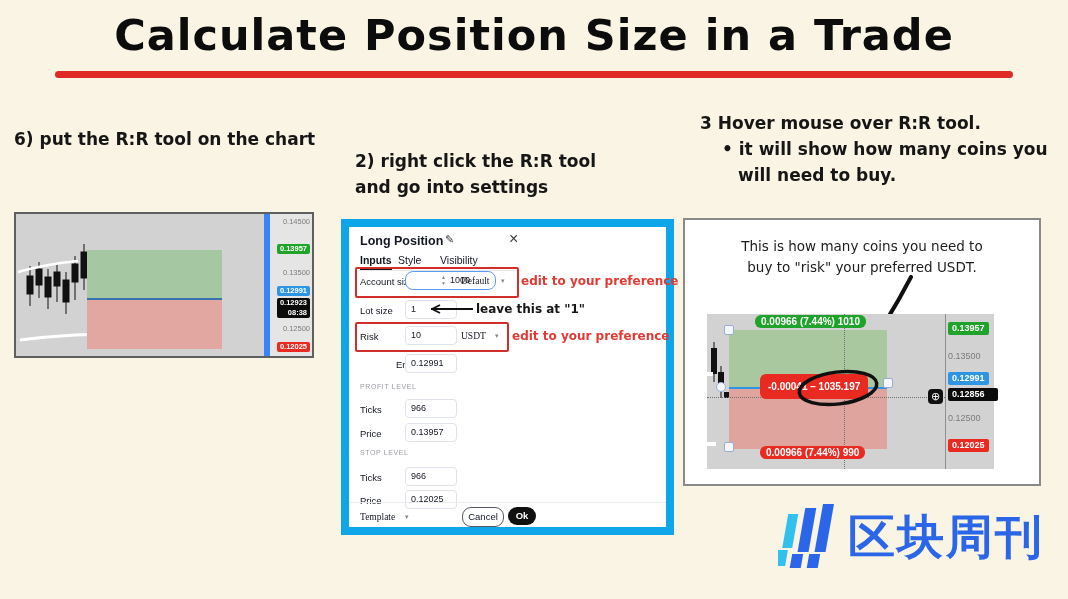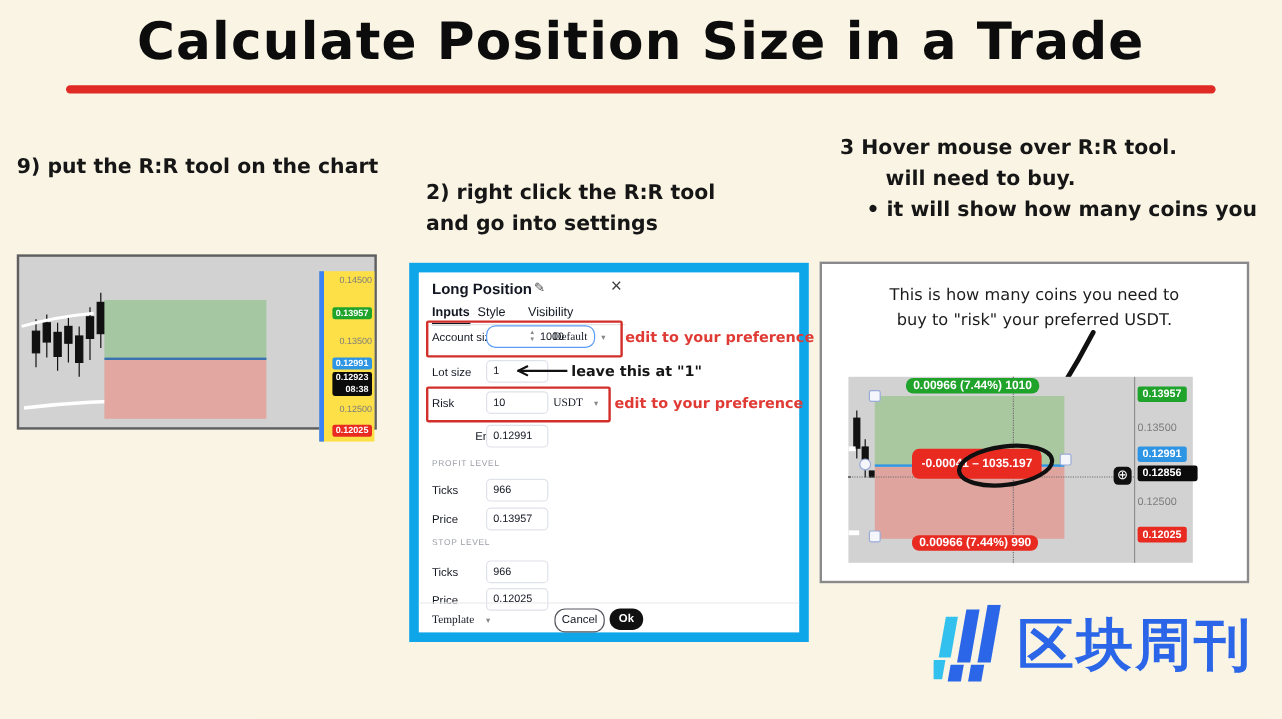--- a/index.html
+++ b/index.html
@@ -10,21 +10,21 @@
   
   .main-title{width:100%;text-align:center;top:10px;font-family:"DejaVu Sans",sans-serif;
     font-weight:800;font-size:43px;letter-spacing:1px;color:#0c0c0c;}
   .title-rule{left:55px;top:71px;width:958px;height:7px;background:#e02a26;border-radius:4px;}
 
   .hand{font-family:"DejaVu Sans",sans-serif;font-weight:700;color:#161616;}
   .step-label{font-size:17px;line-height:26px;}
 
   
   .chart1{left:14px;top:212px;width:296px;height:142px;background:#d2d2d2;border:2px solid #5f5f5f;}
-  .c1-axis{right:0;top:12px;width:42px;height:100%;border-left:4px solid #3b82f6;background:#fde047;}
+  .c1-axis{right:0;top:0;width:42px;height:100%;border-left:6px solid #3b82f6;background:#e5e5e5;}
   .axis-label{position:absolute;right:2px;font-size:7.5px;line-height:10px;white-space:nowrap;}
   .axis-label.plain{color:#7c7c7c;}
   .axis-label.badge{color:#fff;font-weight:700;padding:0 3px;border-radius:2px;}
   .bg-green{background:#1fa32b;}
   .bg-blue{background:#2e95e4;}
   .bg-red{background:#e82a21;}
   .bg-black{background:#0b0b0b;}
   .rr-green{background:#a5c8a3;}
   .rr-red{background:#e2a7a1;}
 
@@ -74,21 +74,21 @@
     font-family:"DejaVu Sans",sans-serif;}
 </style>
 </head>
 <body>
 
 <div class="stage">
 
   <div class="abs main-title">Calculate Position Size in a Trade</div>
   <div class="abs title-rule"></div>
 
-  <div class="abs hand step-label" style="left:14px;top:126px;">9) put the R:R tool on the chart</div>
+  <div class="abs hand step-label" style="left:14px;top:126px;">6) put the R:R tool on the chart</div>
 
   <div class="abs chart1">
 
     <svg class="abs" style="left:0;top:0;" width="252" height="138" viewBox="0 0 252 138">
       <g stroke="#111" fill="#111">
         <line x1="14" y1="52" x2="14" y2="92"></line>
           <rect x="11" y="62" width="6" height="18"></rect>
         <line x1="23" y1="48" x2="23" y2="84"></line>
           <rect x="20" y="55" width="6" height="16"></rect>
         <line x1="32" y1="55" x2="32" y2="95"></line>
@@ -188,22 +188,22 @@
 
     <div class="abs footer-divider"></div>
     <span class="abs ddown" style="left:11px;top:285px;">Template</span>
     <span class="abs chev" style="left:56px;top:286px;">▾</span>
     <div class="abs btn-cancel">Cancel</div>
     <div class="abs btn-ok">Ok</div>
   </div>
 
   <div class="abs hand step-label" style="left:700px;top:110px;">
     <div>3 Hover mouse over R:R tool.</div>
+    <div style="padding-left:22px;">• it will show how many coins you</div>
     <div style="padding-left:38px;">will need to buy.</div>
-    <div style="padding-left:22px;">• it will show how many coins you</div>
   </div>
 
   <div class="abs p3-box">
     <div class="abs p3-note" style="top:16px;">
       <div>This is how many coins you need to</div>
       <div>buy to "risk" your preferred USDT.</div>
     </div>
 
     <svg class="abs" style="left:130px;top:55px;" width="110" height="105" viewBox="0 0 110 105">
       <path d="M96 2 Q72 48 44 86" stroke="#101010" stroke-width="4" fill="none" stroke-linecap="round"></path>

